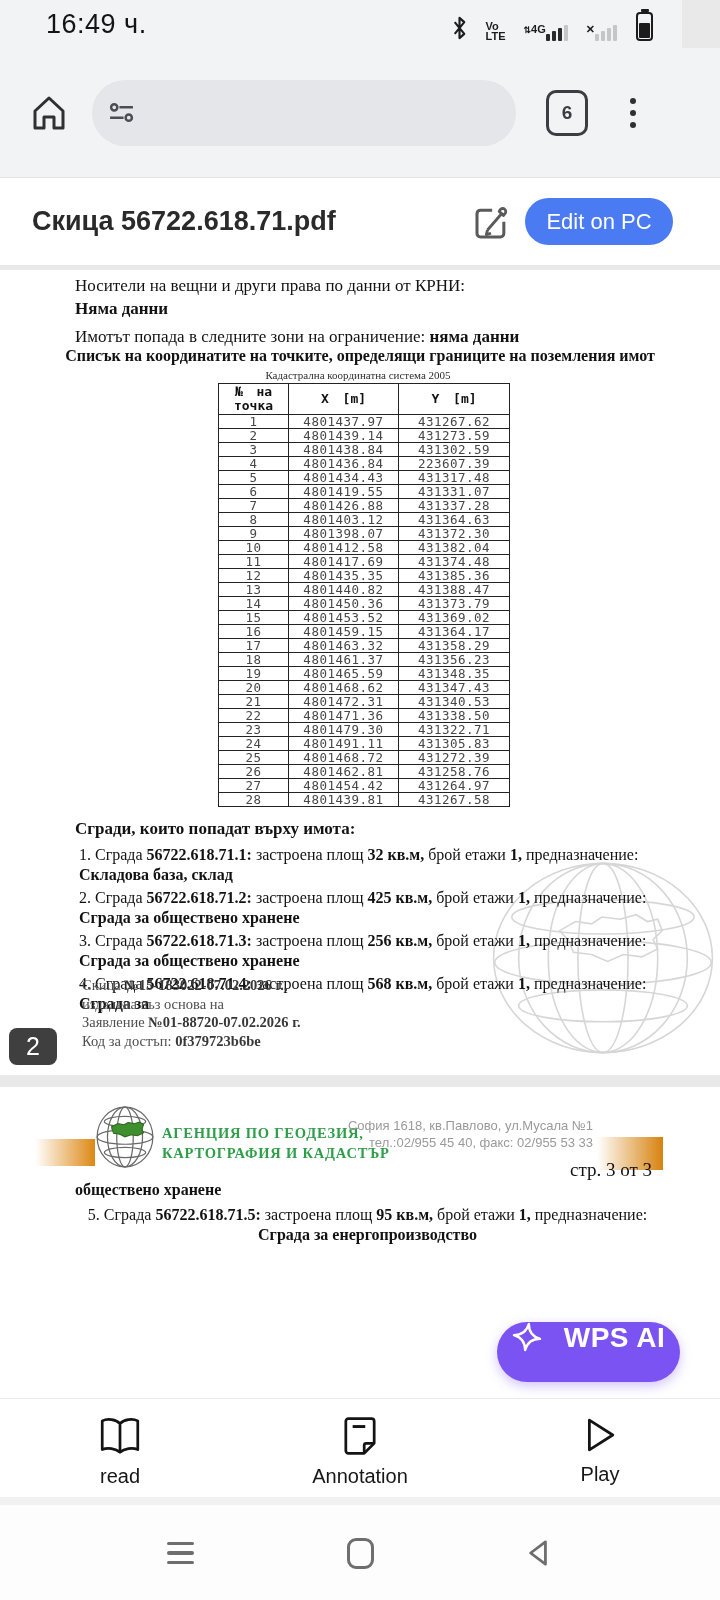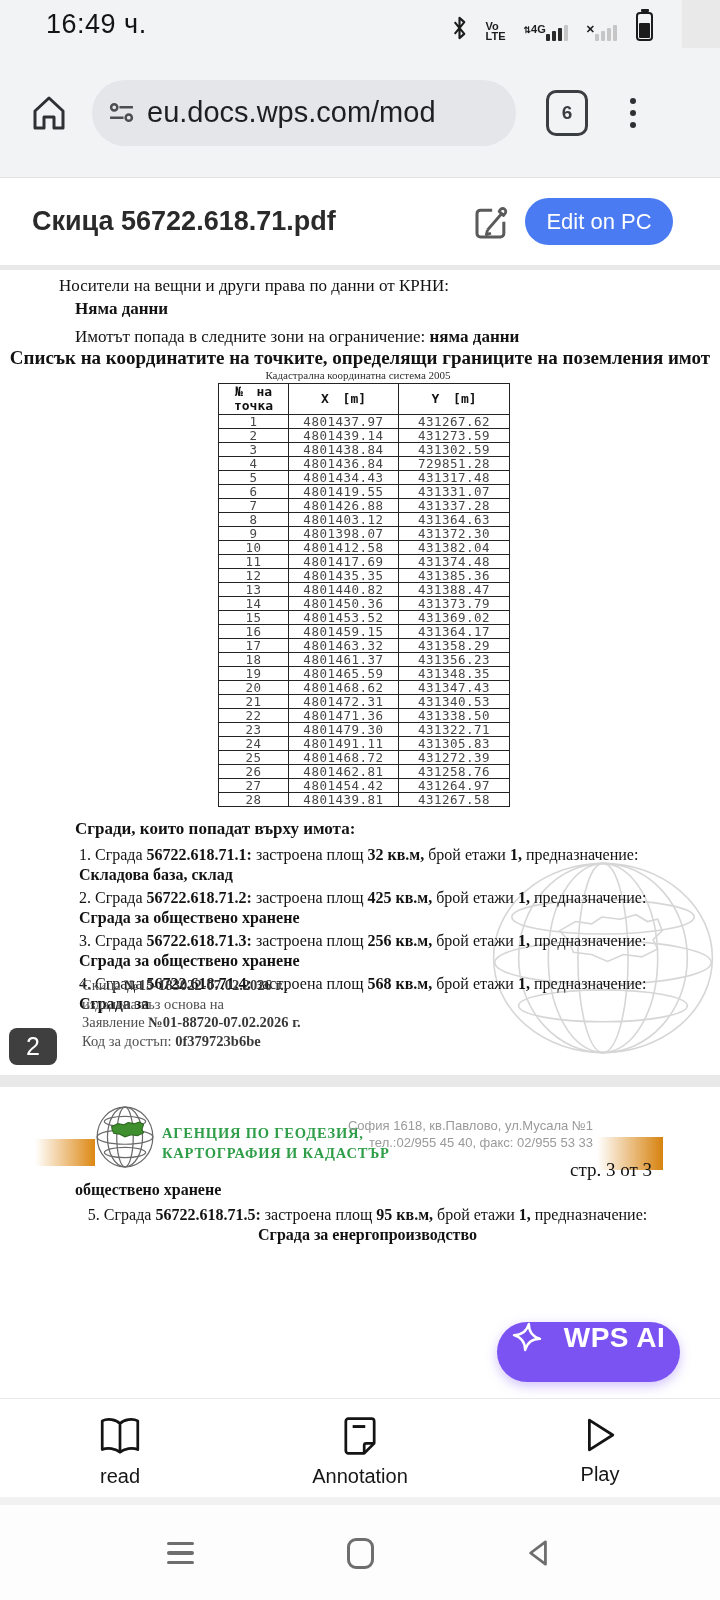--- a/index.html
+++ b/index.html
@@ -44,24 +44,24 @@
   .edit-pc-btn{position:absolute;right:47px;top:20px;width:148px;height:47px;border-radius:24px;
                background:#4b7bf2;color:#fff;font-size:22px;display:flex;align-items:center;justify-content:center;}
 
   
   .viewport{position:absolute;left:0;top:266px;width:720px;height:1132px;background:#e9e9e9;overflow:hidden;}
   .page{position:absolute;left:0;width:720px;background:#fff;}
   .page-a{top:4px;height:805px;}
   .page-b{top:821px;height:311px;}
   .serif{font-family:"Liberation Serif",serif;color:#121212;}
 
-  .pa-owners{position:absolute;left:59px;top:6px;font-size:17px;}
+  .pa-owners{position:absolute;left:75px;top:6px;font-size:17px;}
   .pa-nodata{position:absolute;left:75px;top:29px;font-size:17px;font-weight:bold;}
   .pa-zones{position:absolute;left:75px;top:57px;font-size:17px;}
-  .pa-title{position:absolute;left:0;top:77px;width:720px;text-align:center;font-size:19px;font-weight:bold;}
+  .pa-title{position:absolute;left:0;top:77px;width:720px;text-align:center;font-size:16px;font-weight:bold;}
   .pa-subtitle{position:absolute;left:0;top:99px;width:716px;text-align:center;font-size:11px;color:#2e2e2e;}
 
   .coord-table{position:absolute;left:218px;top:113px;border-collapse:collapse;table-layout:fixed;
                font-family:"DejaVu Sans Mono",monospace;}
   .coord-table th,.coord-table td{border:1.5px solid #232323;text-align:center;padding:0;}
   .coord-table th{font-size:13px;line-height:14px;height:30px;white-space:pre-line;word-spacing:6px;color:#111;}
   .coord-table td{font-size:12.5px;line-height:13px;height:13px;color:#474747;letter-spacing:.5px;}
   .col-n{width:70px;}.col-x{width:110px;}.col-y{width:111px;}
 
   .pa-bheading{position:absolute;left:75px;top:549px;font-size:17px;font-weight:bold;}
@@ -159,21 +159,20 @@
   </div>
   <div class="url-pill">
     <svg width="27" height="27" viewBox="0 0 26 26">
       <g stroke="#4a4d52" stroke-width="2.4" fill="none">
         <circle cx="6" cy="8" r="3"></circle>
           <line x1="11" y1="8" x2="24" y2="8"></line>
         <line x1="2" y1="18" x2="15" y2="18"></line>
           <circle cx="20" cy="18" r="3"></circle>
       </g>
     </svg>
-    <div class="url-text">eu.docs.wps.com/mod</div>
   </div>
   <div class="tab-btn">
     <span class="tab-count">6</span>
   </div>
   <div class="kebab">
       <i></i>
       <i></i>
       <i></i>
     </div>
 </div>
@@ -237,21 +236,21 @@
             <td>431273.59</td>
           </tr>
           <tr>
             <td>3</td>
             <td>4801438.84</td>
             <td>431302.59</td>
           </tr>
           <tr>
             <td>4</td>
             <td>4801436.84</td>
-            <td>729851.28</td>
+            <td>223607.39</td>
           </tr>
           <tr>
             <td>5</td>
             <td>4801434.43</td>
             <td>431317.48</td>
           </tr>
           <tr>
             <td>6</td>
             <td>4801419.55</td>
             <td>431331.07</td>

